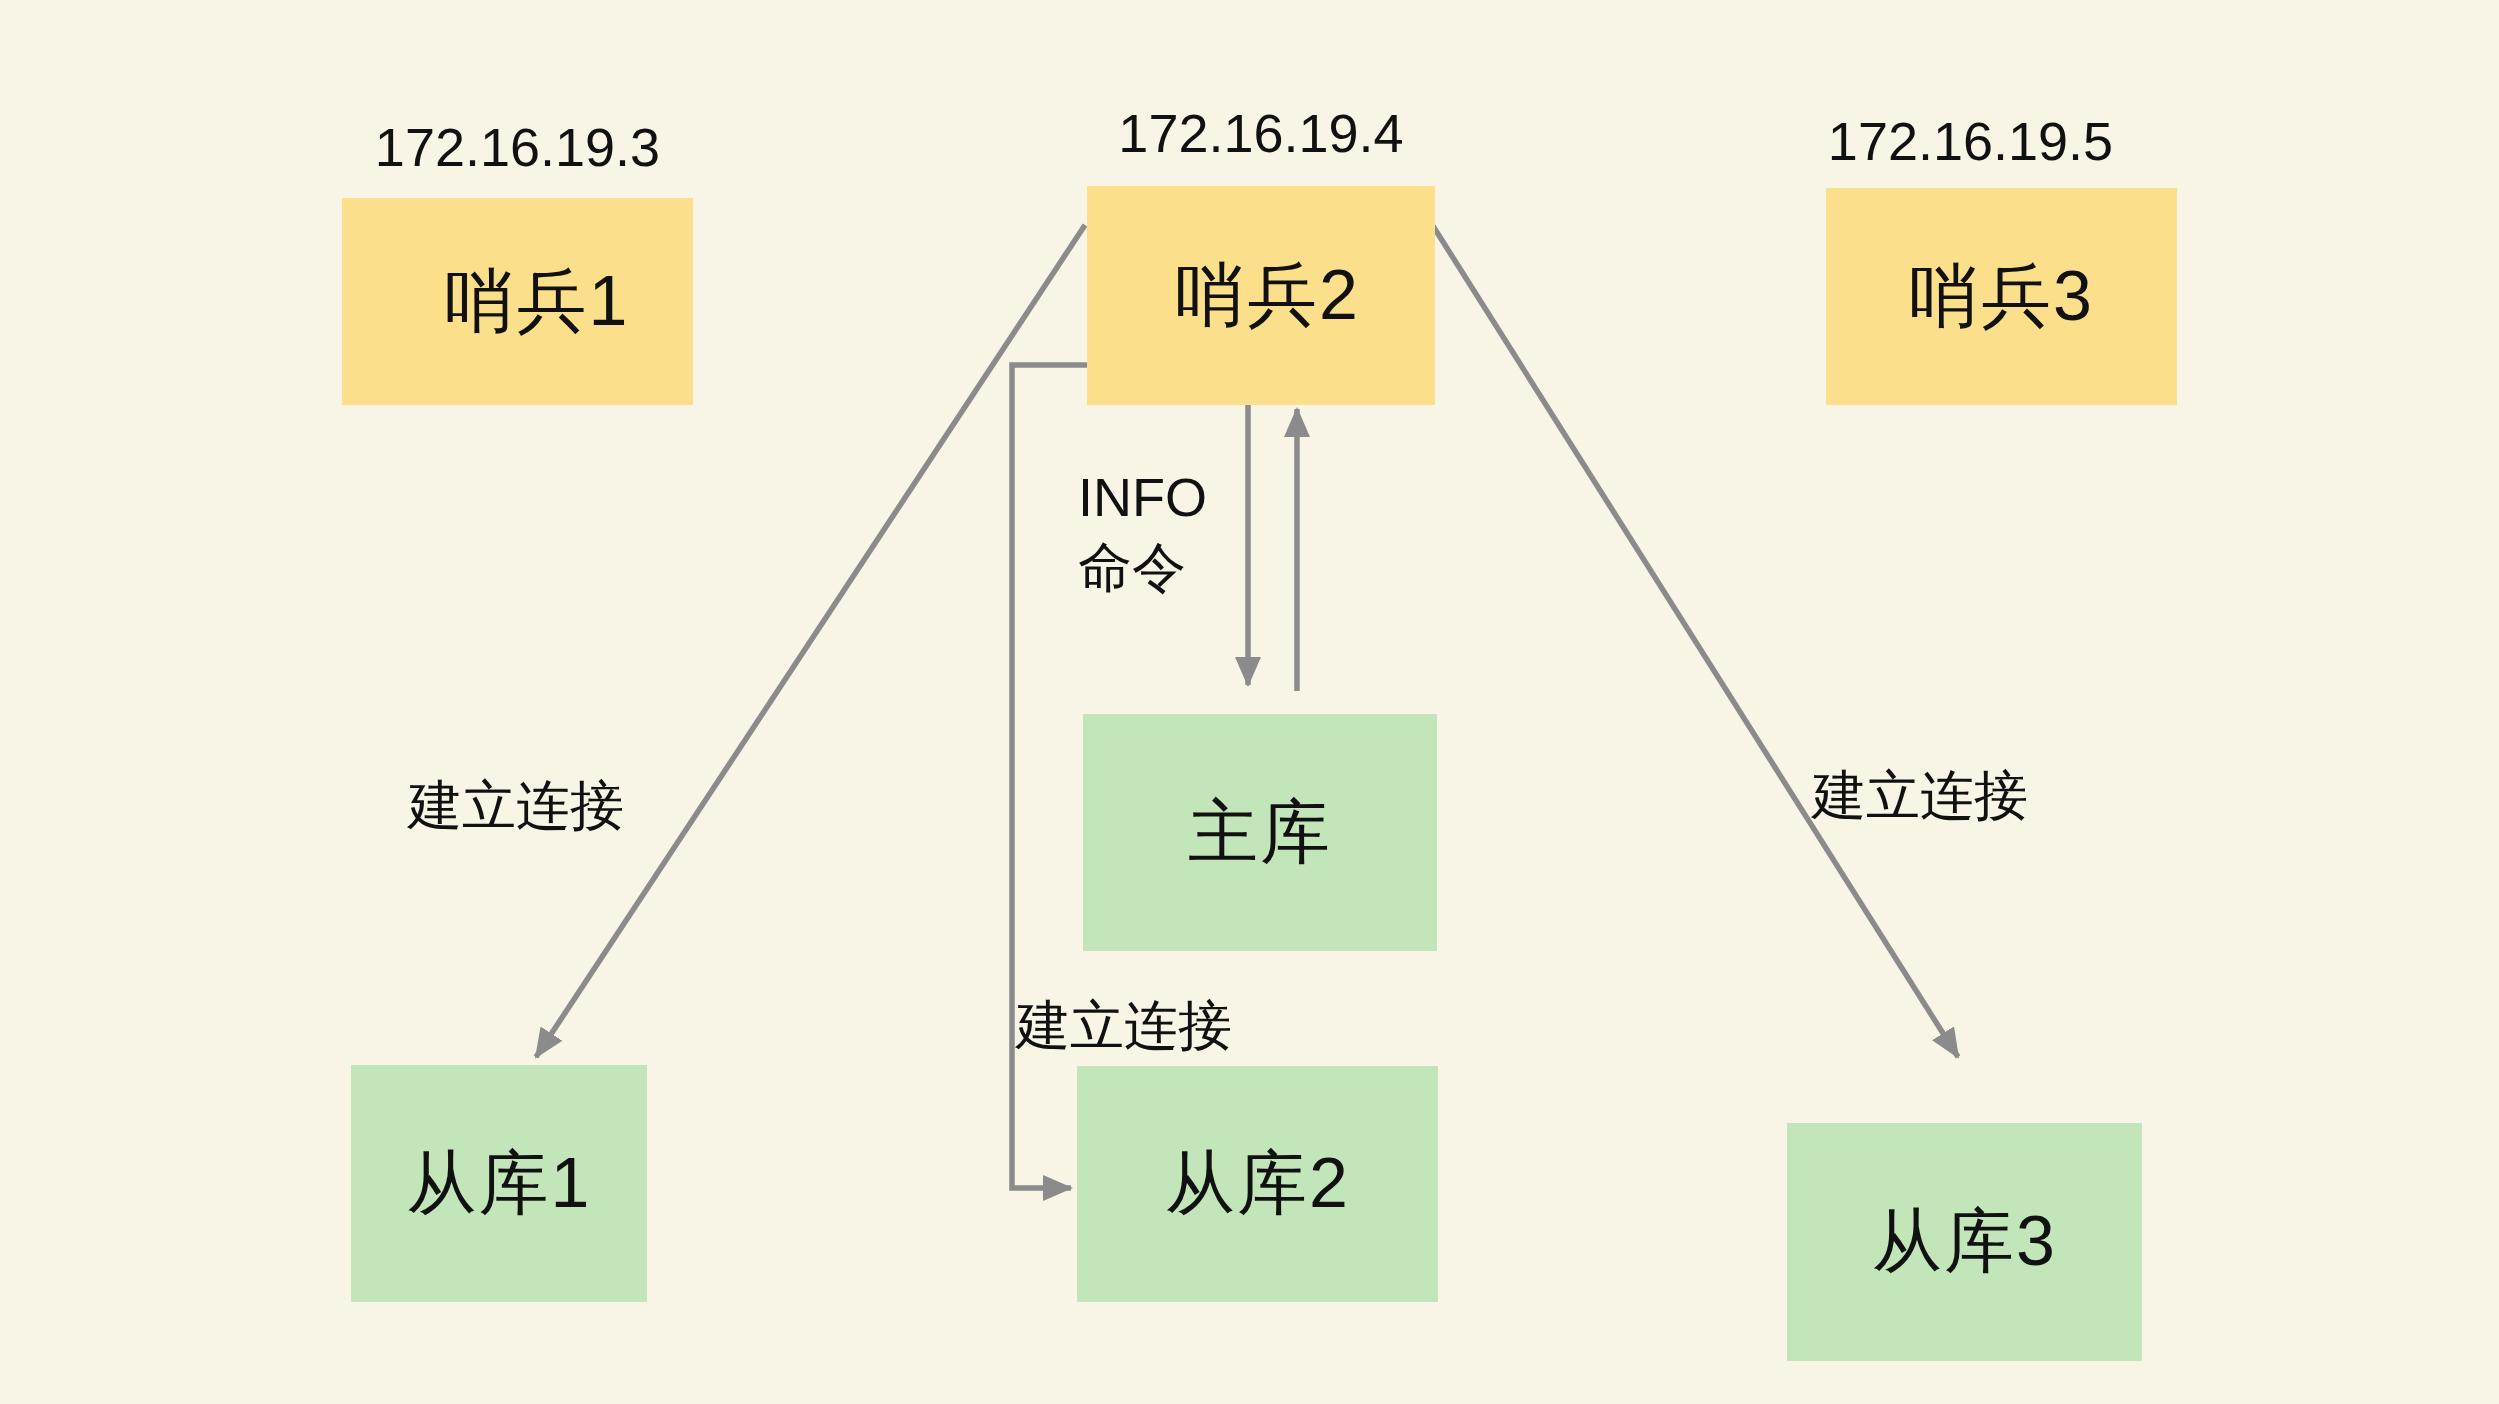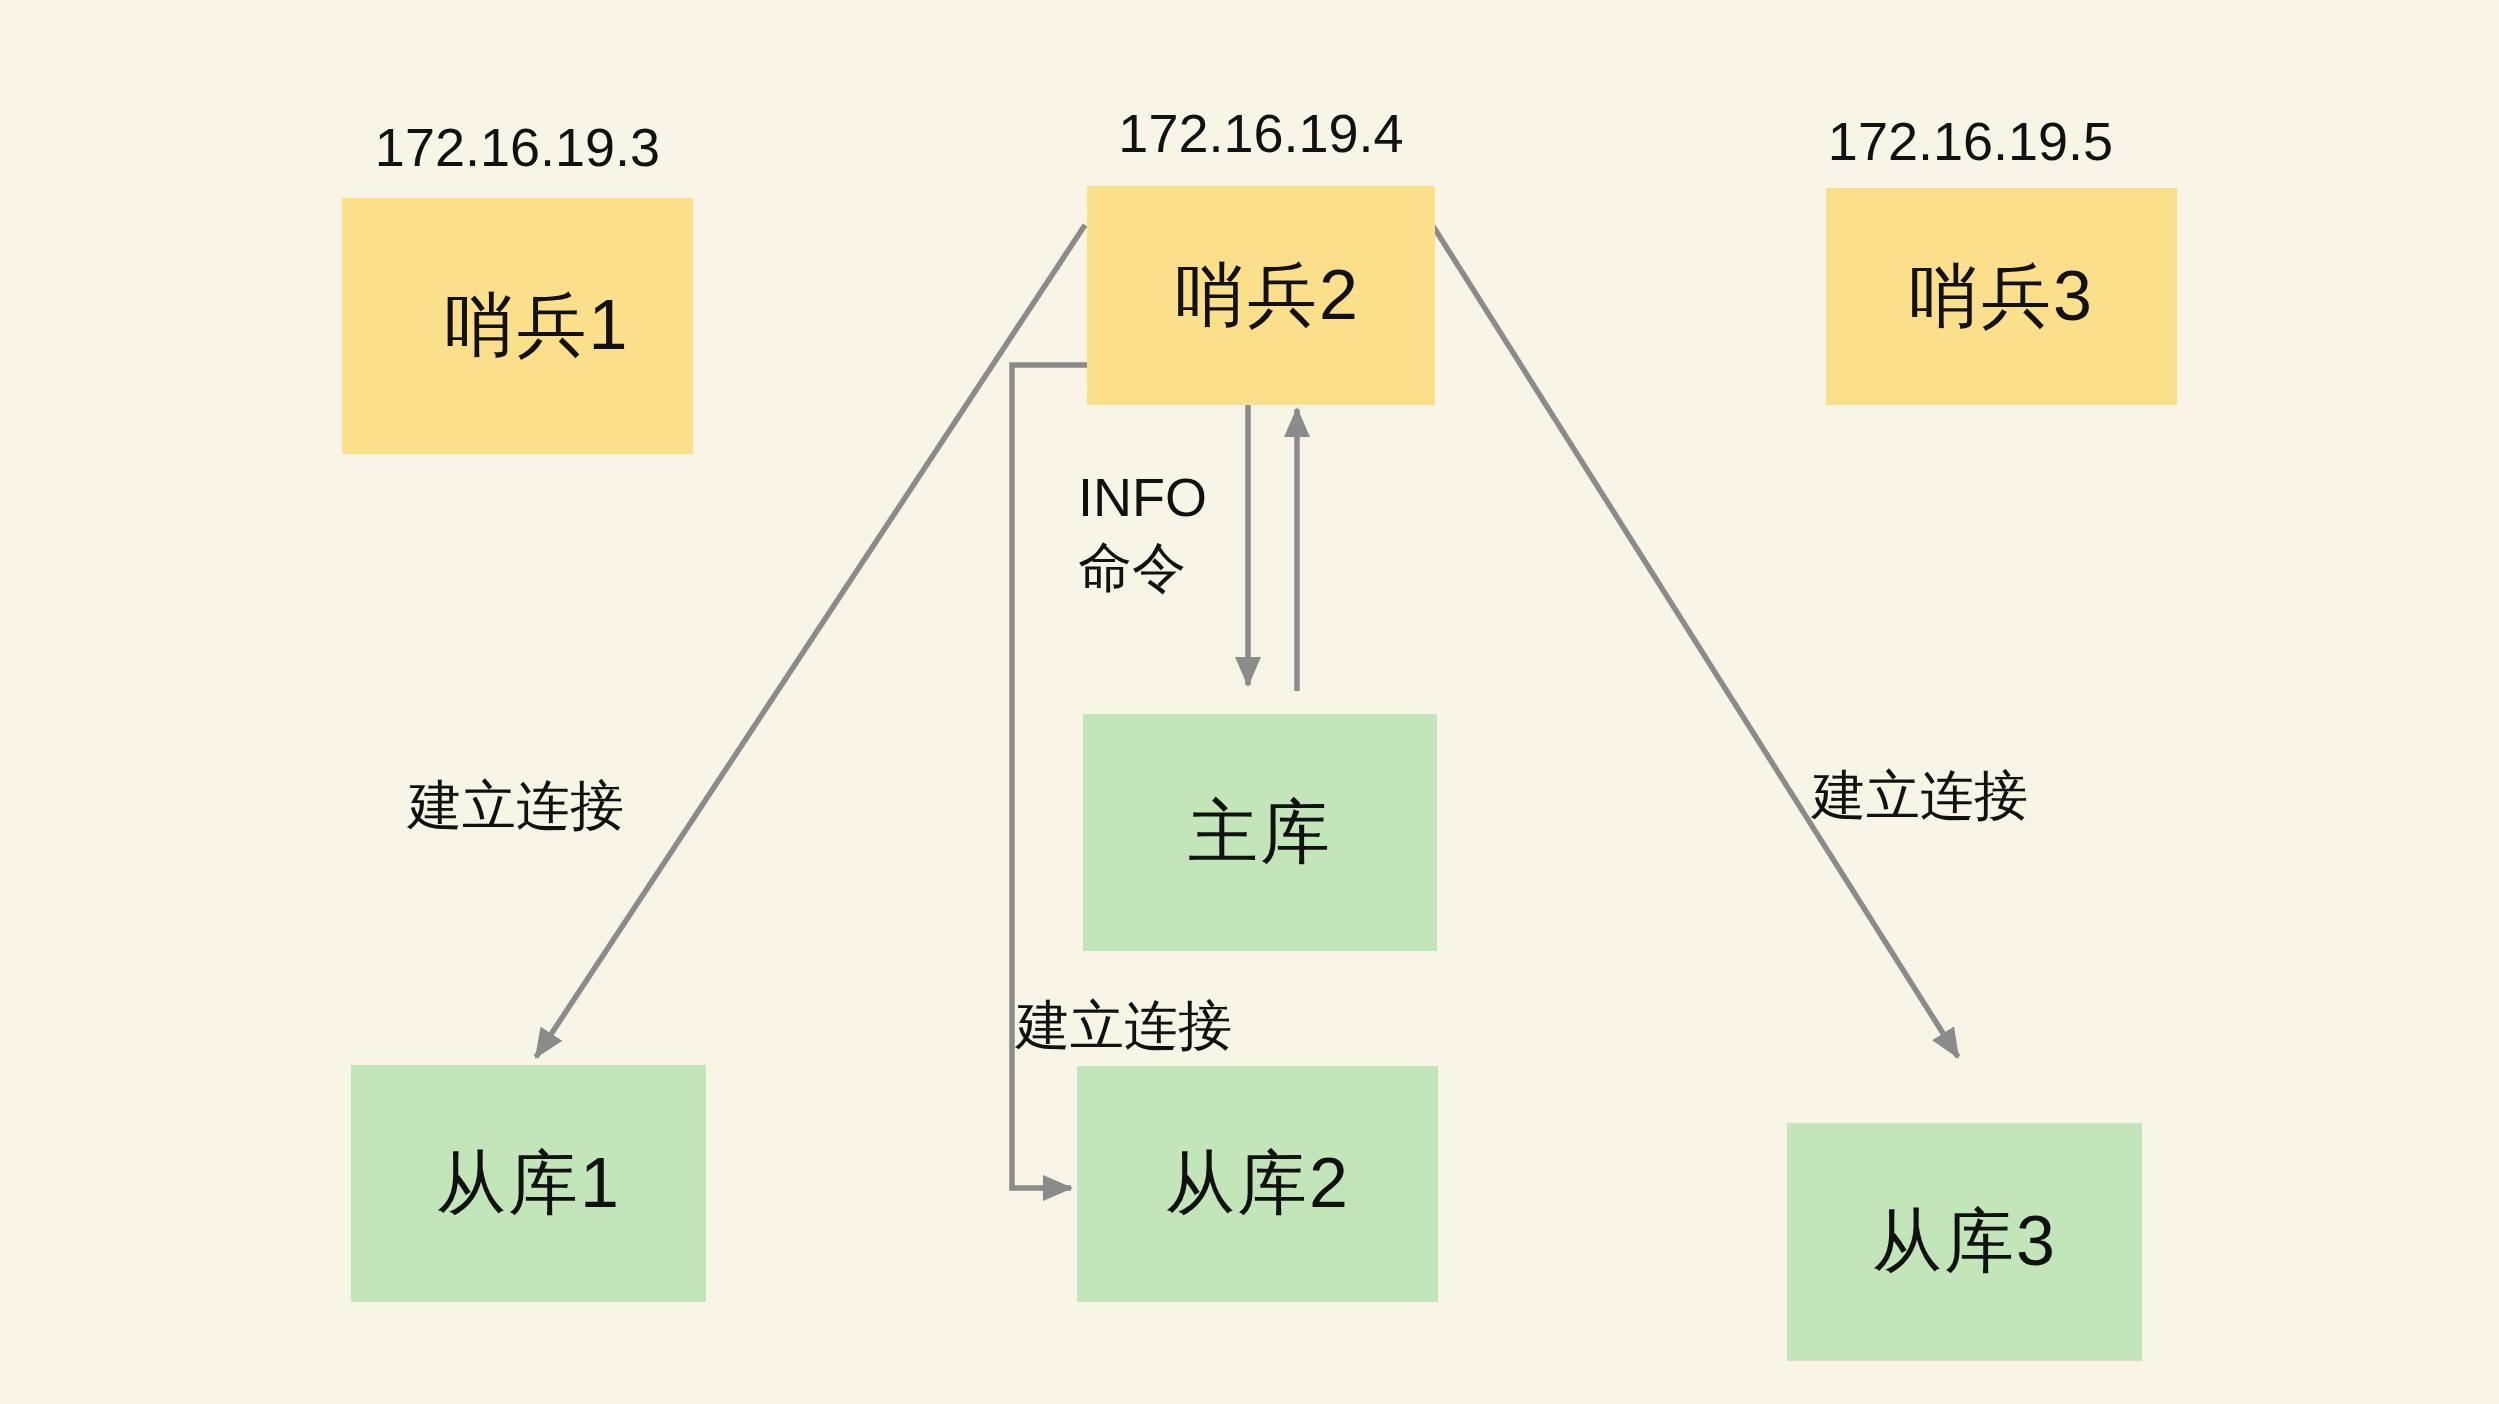--- a/index.html
+++ b/index.html
@@ -50,25 +50,25 @@
     white-space: nowrap;
   }
   .edge-label {
     position: absolute;
     font-size: 54px;
     line-height: 1.3;
     color: var(--text);
     white-space: nowrap;
   }
   
-  #sentinel1 { left: 342px;  top: 198px;  width: 351px; height: 256px; padding-left: 39px; }
+  #sentinel1 { left: 342px;  top: 198px;  width: 351px; height: 207px; padding-left: 39px; }
   #sentinel2 { left: 1087px; top: 186px;  width: 348px; height: 219px; padding-left: 13px; }
   #sentinel3 { left: 1795px; top: 188px;  width: 351px; height: 217px; margin-left: 31px; }
   #master    { left: 1083px; top: 689px;  width: 354px; height: 237px; margin-top: 25px; }
-  #slave1    { left: 351px;  top: 1065px; width: 355px; height: 237px; }
+  #slave1    { left: 351px;  top: 1065px; width: 296px; height: 237px; }
   #slave2    { left: 1077px; top: 1066px; width: 361px; height: 236px; text-align: right; }
   #slave3    { left: 1787px; top: 1123px; width: 355px; height: 238px; }
   
   #ip1 { left: 342px;  width: 351px; top: 116px; }
   #ip2 { left: 1087px; width: 348px; top: 102px; }
   #ip3 { left: 1795px; width: 351px; top: 110px; }
   
   #label-connect-left   { left: 408px;  top: 770px; }
   #label-connect-middle { left: 1016px; top: 990px; }
   #label-connect-right  { left: 1812px; top: 760px; }

